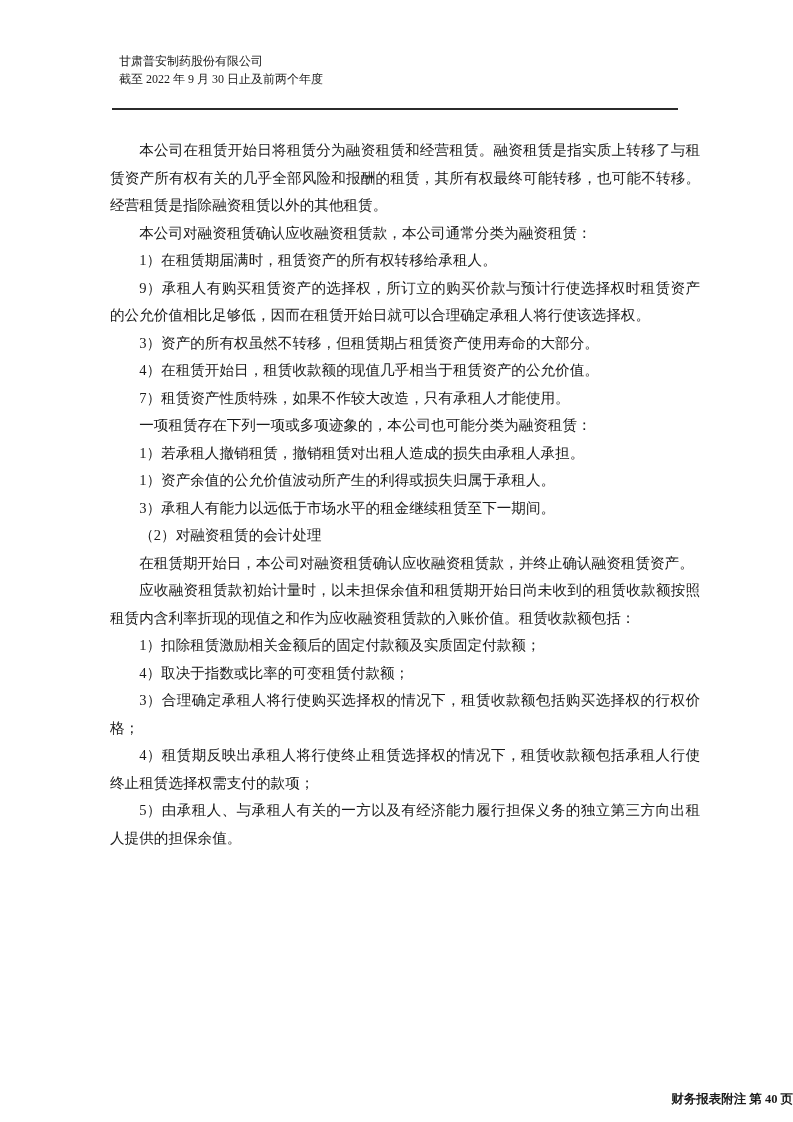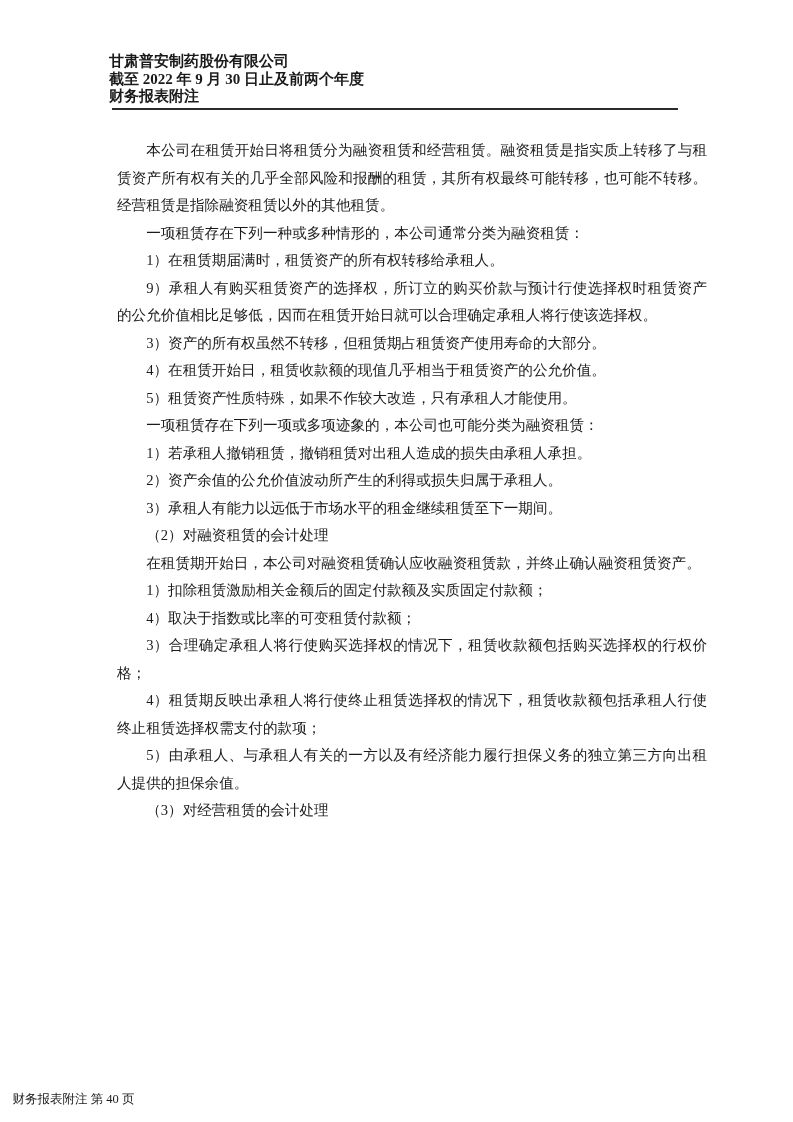--- a/index.html
+++ b/index.html
@@ -16,93 +16,92 @@
     position:relative;
     width:793px;
     height:1122px;
     background:var(--page-bg);
     overflow:hidden;
     font-family:"Liberation Serif","DejaVu Serif",serif;
     color:var(--text-color);
   }
   .doc-header{
     position:absolute;
-    left:109px;
+    left:119px;
     top:53px;
-    font-size:15px;
-    font-weight:700;
+    font-size:12px;
+    font-weight:400;
     line-height:17.5px;
     white-space:nowrap;
   }
   .header-rule{
     position:absolute;
     left:112px;
     top:108px;
     width:566px;
     height:2px;
     background:var(--rule-color);
   }
   .doc-body{
     position:absolute;
-    left:117px;
+    left:110px;
     top:137px;
     width:590px;
     font-size:14.6px;
     line-height:27.5px;
     text-align:justify;
     text-justify:inter-ideograph;
   }
   .doc-body p{
     margin:0;
     padding:0;
     text-indent:2em;
   }
   .doc-footer{
     position:absolute;
     left:0;
     top:1076px;
     width:793px;
-    text-align:left;
+    text-align:right;
     font-size:12.5px;
-    font-weight:400;
+    font-weight:700;
     white-space:pre;
   }
 </style>
 </head>
 <body>
 
 <div class="page">
 
   <div class="doc-header">
     <div>甘肃普安制药股份有限公司</div>
     <div>截至 2022 年 9 月 30 日止及前两个年度</div>
-    <div>财务报表附注</div>
   </div>
 
   <div class="header-rule"></div>
 
   <div class="doc-body">
     <p>本公司在租赁开始日将租赁分为融资租赁和经营租赁。融资租赁是指实质上转移了与租赁资产所有权有关的几乎全部风险和报酬的租赁，其所有权最终可能转移，也可能不转移。经营租赁是指除融资租赁以外的其他租赁。</p>
-    <p>一项租赁存在下列一种或多种情形的，本公司通常分类为融资租赁：</p>
+    <p>本公司对融资租赁确认应收融资租赁款，本公司通常分类为融资租赁：</p>
     <p>1）在租赁期届满时，租赁资产的所有权转移给承租人。</p>
     <p>9）承租人有购买租赁资产的选择权，所订立的购买价款与预计行使选择权时租赁资产的公允价值相比足够低，因而在租赁开始日就可以合理确定承租人将行使该选择权。</p>
     <p>3）资产的所有权虽然不转移，但租赁期占租赁资产使用寿命的大部分。</p>
     <p>4）在租赁开始日，租赁收款额的现值几乎相当于租赁资产的公允价值。</p>
-    <p>5）租赁资产性质特殊，如果不作较大改造，只有承租人才能使用。</p>
+    <p>7）租赁资产性质特殊，如果不作较大改造，只有承租人才能使用。</p>
     <p>一项租赁存在下列一项或多项迹象的，本公司也可能分类为融资租赁：</p>
     <p>1）若承租人撤销租赁，撤销租赁对出租人造成的损失由承租人承担。</p>
-    <p>2）资产余值的公允价值波动所产生的利得或损失归属于承租人。</p>
+    <p>1）资产余值的公允价值波动所产生的利得或损失归属于承租人。</p>
     <p>3）承租人有能力以远低于市场水平的租金继续租赁至下一期间。</p>
     <p>（2）对融资租赁的会计处理</p>
     <p>在租赁期开始日，本公司对融资租赁确认应收融资租赁款，并终止确认融资租赁资产。</p>
+    <p>应收融资租赁款初始计量时，以未担保余值和租赁期开始日尚未收到的租赁收款额按照租赁内含利率折现的现值之和作为应收融资租赁款的入账价值。租赁收款额包括：</p>
     <p>1）扣除租赁激励相关金额后的固定付款额及实质固定付款额；</p>
     <p>4）取决于指数或比率的可变租赁付款额；</p>
     <p>3）合理确定承租人将行使购买选择权的情况下，租赁收款额包括购买选择权的行权价格；</p>
     <p>4）租赁期反映出承租人将行使终止租赁选择权的情况下，租赁收款额包括承租人行使终止租赁选择权需支付的款项；</p>
     <p>5）由承租人、与承租人有关的一方以及有经济能力履行担保义务的独立第三方向出租人提供的担保余值。</p>
-    <p>（3）对经营租赁的会计处理</p>
   </div>
 
   <div class="doc-footer">
     <span>财务报表附注 第 40 页</span>
   </div>
 
 </div>
 
 </body></html>

